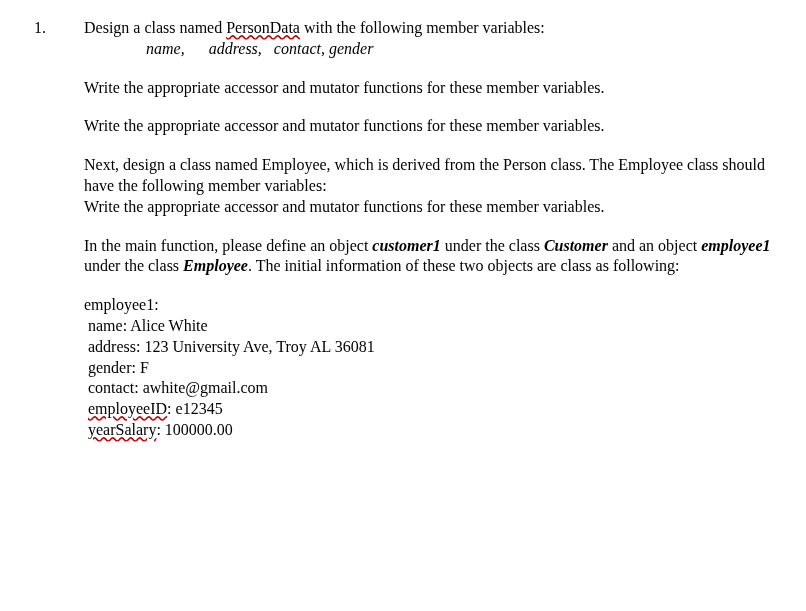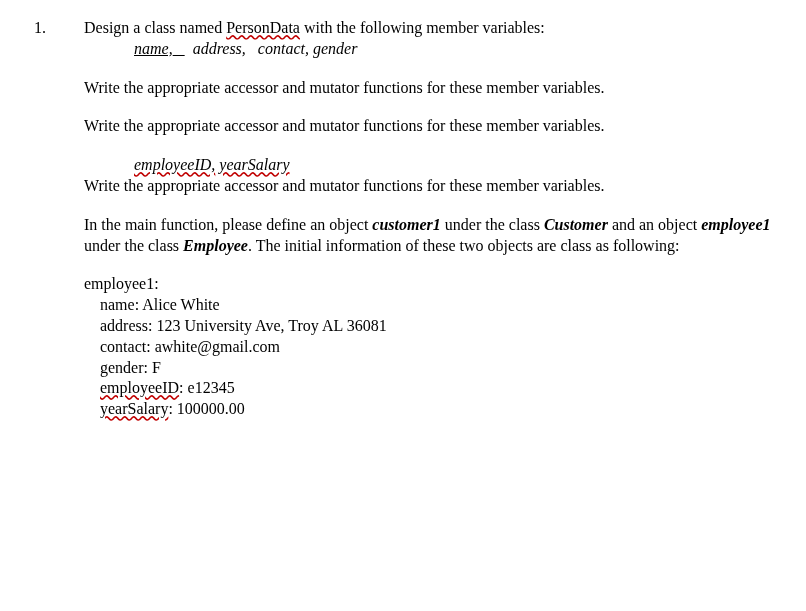--- a/index.html
+++ b/index.html
@@ -33,77 +33,75 @@
     margin-bottom: 18px;
   }
   .tight {
     margin-bottom: 0;
   }
   .vars {
     margin-left: 50px;
     font-style: italic;
   }
   .underline {
-    text-decoration: underline;
+    margin-left: 12px;
   }
   .squiggle {
     text-decoration-line: underline;
     text-decoration-style: wavy;
     text-decoration-color: #c00000;
   }
   .squiggle-u {
     text-decoration-line: underline;
     text-decoration-style: wavy;
     text-decoration-color: #c00000;
   }
   .it { font-style: italic; font-weight: bold; }
   .obj-block {
     margin-left: 0;
   }
   .obj-block .line {
-    margin-left: 16px;
+    margin-left: 4px;
   }
   .obj-hdr {
     margin-left: 0;
   }
 </style>
 </head>
 <body>
 
 <div class="page">
   <div class="list-num">1.</div>
   <div class="content">
 
 
     <div class="tight">
       <span>Design a class named </span><span class="squiggle-u" style="text-decoration-line: underline; text-decoration-style: wavy; text-decoration-color:#c00000;margin-top:12px;">PersonData</span><span> with the following member variables:</span>
     </div>
     <div class="vars para">
-      <span class="underline">name,</span><span class="underline" style="white-space:pre;">   </span><span style="white-space:pre;margin-left:8px;">address,   contact, gender</span>
+      <span class="underline">name,</span><span class="underline" style="white-space:pre;">   </span><span style="white-space:pre;">address,   contact, gender</span>
     </div>
 
     <div class="para">Write the appropriate accessor and mutator functions for these member variables.</div>
 
     <div class="para">Write the appropriate accessor and mutator functions for these member variables.</div>
 
-    <div class="vars tight">
-      <span class="squiggle">employeeID,</span><span> </span><span class="squiggle">yearSalary</span>
-    </div>
+    <div class="tight">Next, design a class named Employee, which is derived from the Person class. The Employee class should have the following member variables:</div>
     <div class="para">Write the appropriate accessor and mutator functions for these member variables.</div>
 
     <div class="para">
       <span>In the main function, please define an object </span><span class="it">customer1</span><span> under the class </span><span class="it">Customer</span><span> and an object </span><span class="it">employee1</span><span> under the class </span><span class="it">Employee</span><span>. The initial information of these two objects are class as following:</span>
     </div>
 
     <div class="obj-block">
       <div class="obj-hdr">employee1:</div>
       <div class="line">name: Alice White</div>
       <div class="line">address: 123 University Ave, Troy AL 36081</div>
+      <div class="line">gender: F</div>
       <div class="line">contact: awhite@gmail.com</div>
-      <div class="line">gender: F</div>
       <div class="line">
         <span class="squiggle">employeeID</span><span>: e12345</span>
       </div>
       <div class="line">
         <span class="squiggle">yearSalary</span><span>: 100000.00</span>
       </div>
     </div>
 
   </div>
 </div>

